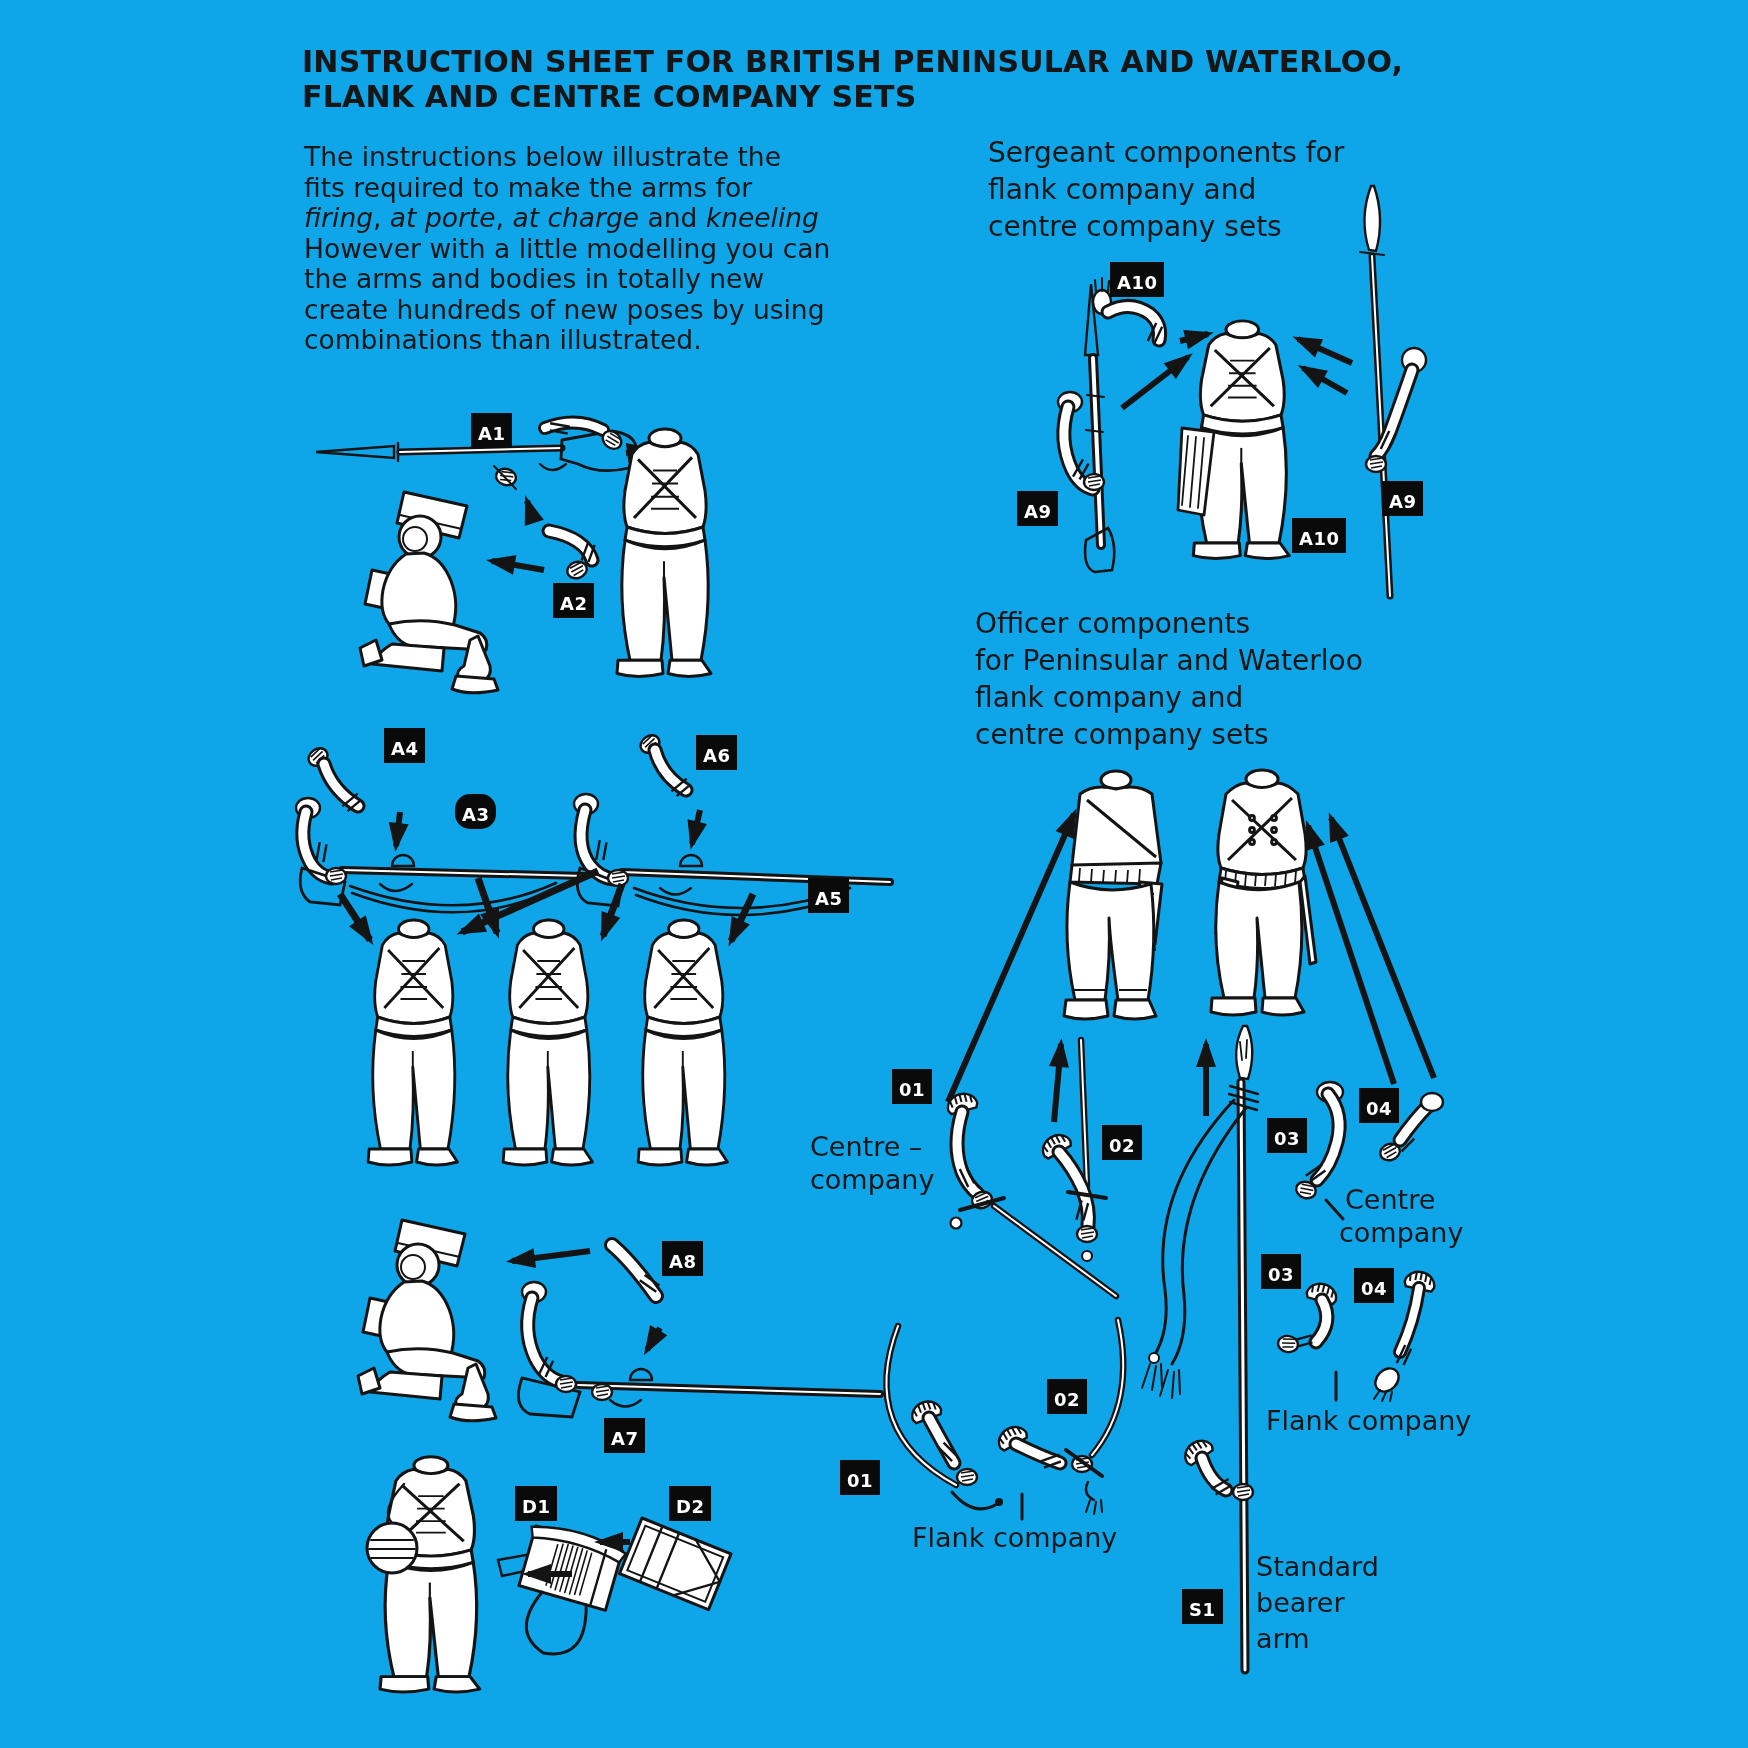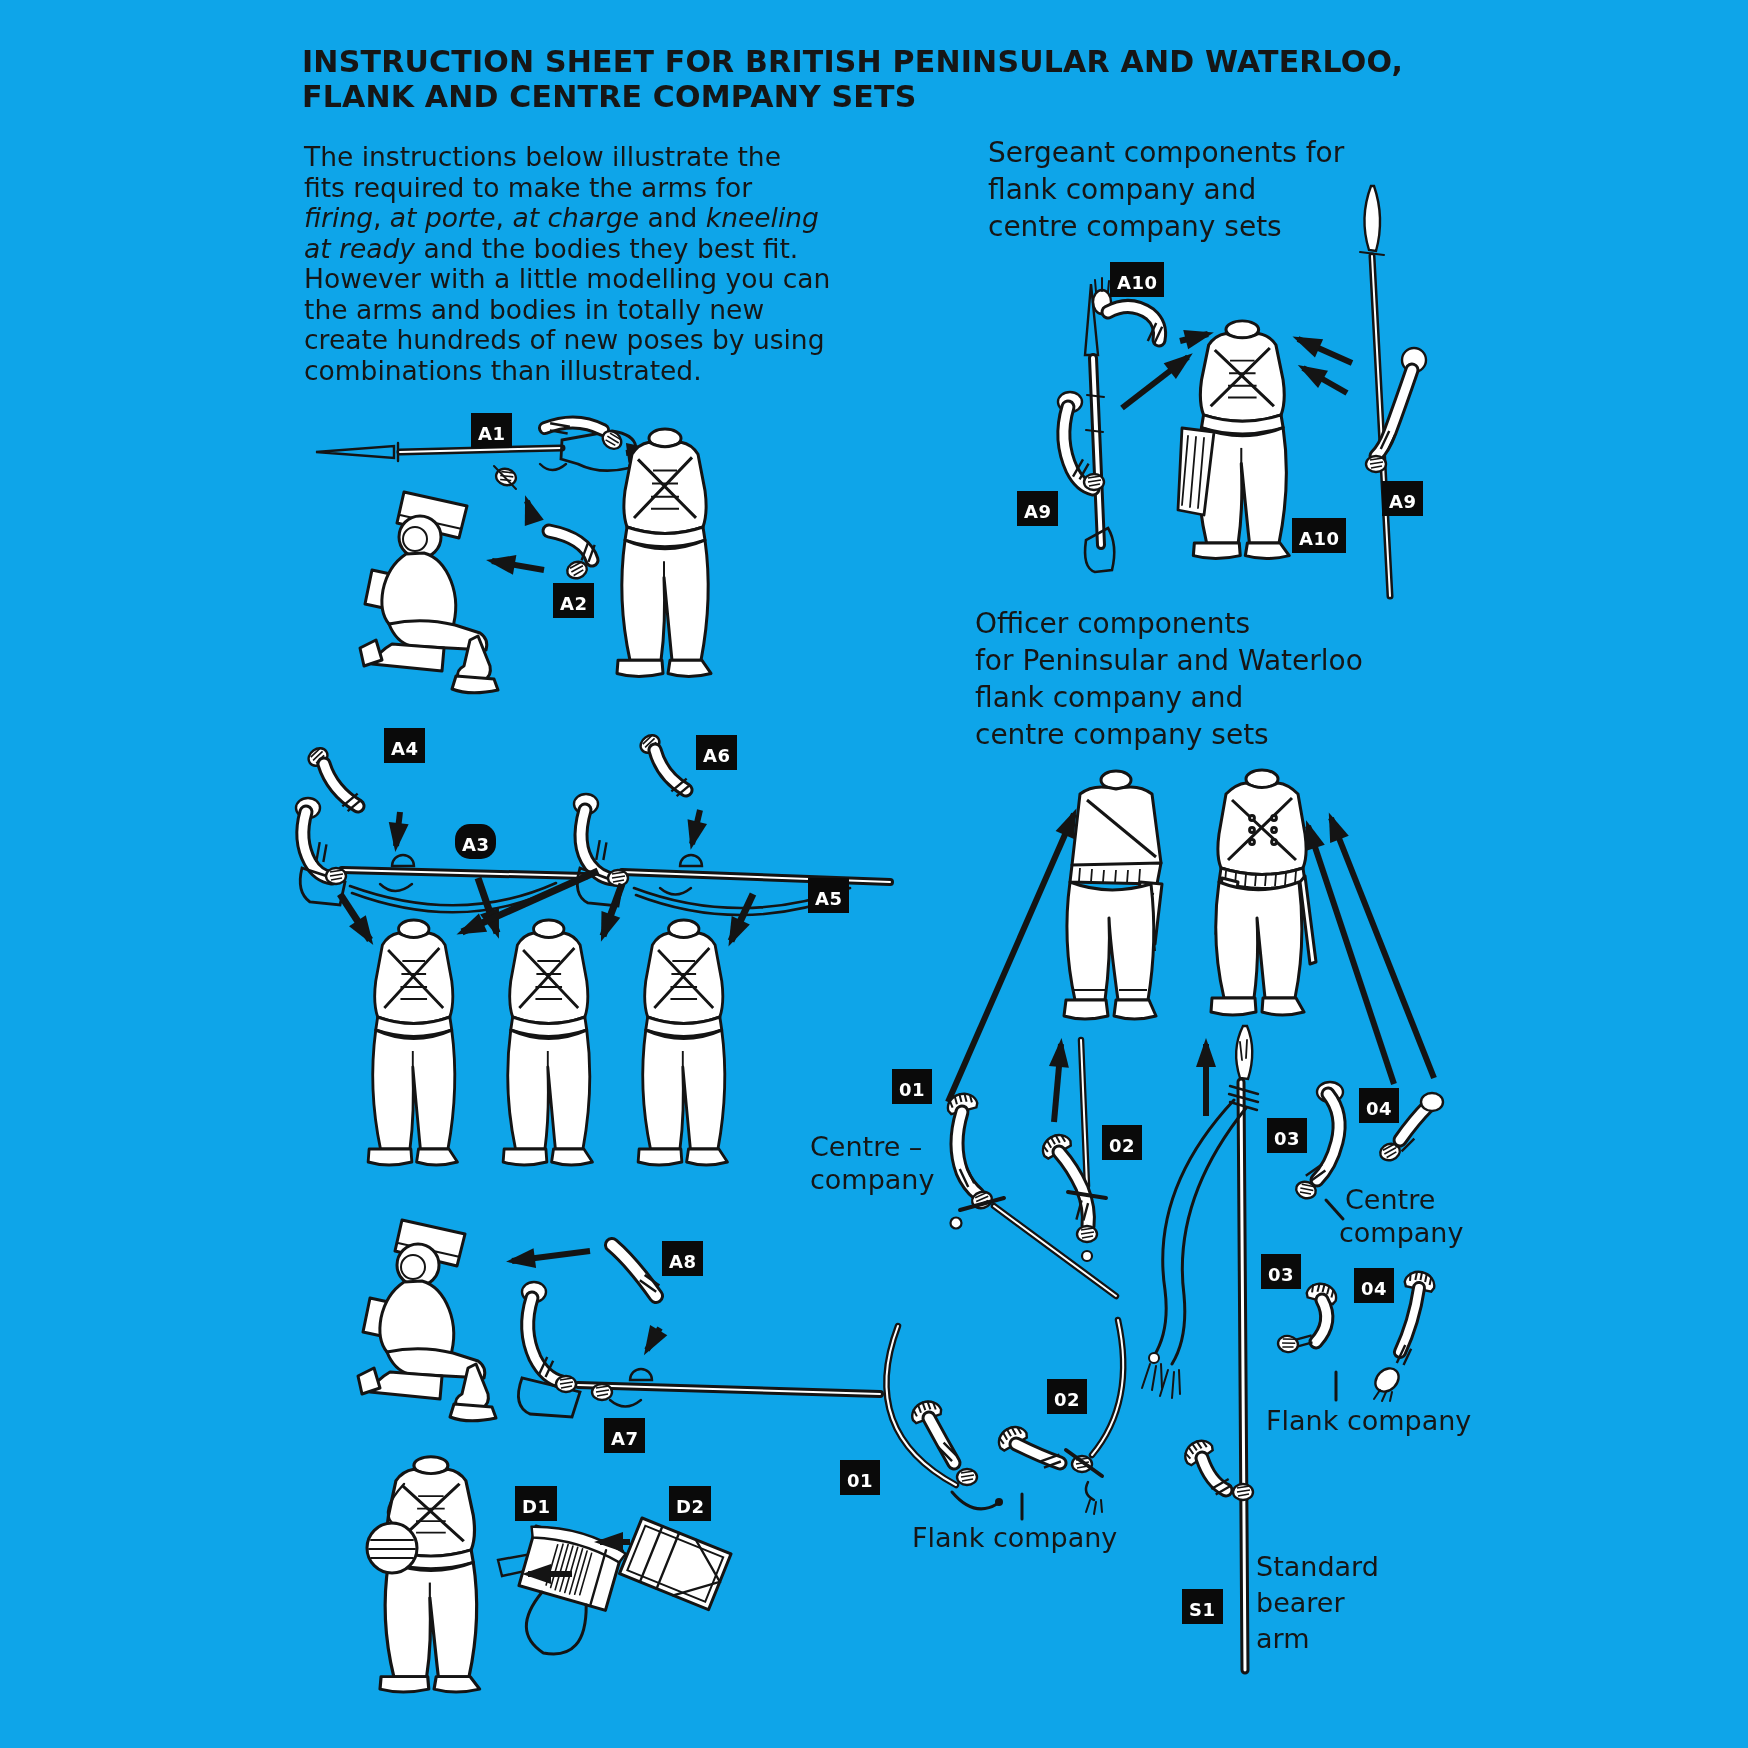--- a/index.html
+++ b/index.html
@@ -399,21 +399,20 @@
 
 <div class="t title" style="left:302px;top:44px;">
   <div>INSTRUCTION SHEET FOR BRITISH PENINSULAR AND WATERLOO,</div>
   <div>FLANK AND CENTRE COMPANY SETS</div>
 </div>
 
 <div class="t para" style="left:304px;top:142px;">
   <div>The instructions below illustrate the</div>
   <div>fits required to make the arms for</div>
   <div><span class="it">firing</span><span>, </span><span class="it">at porte</span><span>, </span><span class="it">at charge</span><span> and </span><span class="it">kneeling</span></div>
-  <div><span class="it">at ready</span><span> and the bodies they best fit.</span></div>
   <div>However with a little modelling you can</div>
   <div>the arms and bodies in totally new</div>
   <div>create hundreds of new poses by using</div>
   <div>combinations than illustrated.</div>
 </div>
 
 <div class="t head" style="left:988px;top:134px;">
   <div>Sergeant components for</div>
   <div>flank company and</div>
   <div>centre company sets</div>
@@ -438,21 +437,21 @@
 <div class="t cap" style="left:912px;top:1521px;">Flank company</div>
 <div class="t cap3" style="left:1256px;top:1549px;">
   <div>Standard</div>
   <div>bearer</div>
   <div>arm</div>
 </div>
 
 <div class="badge" style="left:471px;top:413px;">A1</div>
 <div class="badge" style="left:553px;top:583px;">A2</div>
 <div class="badge" style="left:384px;top:728px;">A4</div>
-<div class="badge" style="left:455px;top:824px;border-radius:15px;">A3</div>
+<div class="badge" style="left:455px;top:794px;border-radius:15px;">A3</div>
 <div class="badge" style="left:696px;top:735px;">A6</div>
 <div class="badge" style="left:808px;top:878px;">A5</div>
 <div class="badge" style="left:662px;top:1241px;">A8</div>
 <div class="badge" style="left:604px;top:1418px;">A7</div>
 <div class="badge" style="left:515px;top:1486px;">D1</div>
 <div class="badge" style="left:669px;top:1486px;">D2</div>
 <div class="badge" style="left:1110px;top:262px;">A10</div>
 <div class="badge" style="left:1017px;top:491px;">A9</div>
 <div class="badge" style="left:1382px;top:481px;">A9</div>
 <div class="badge" style="left:1292px;top:518px;">A10</div>

